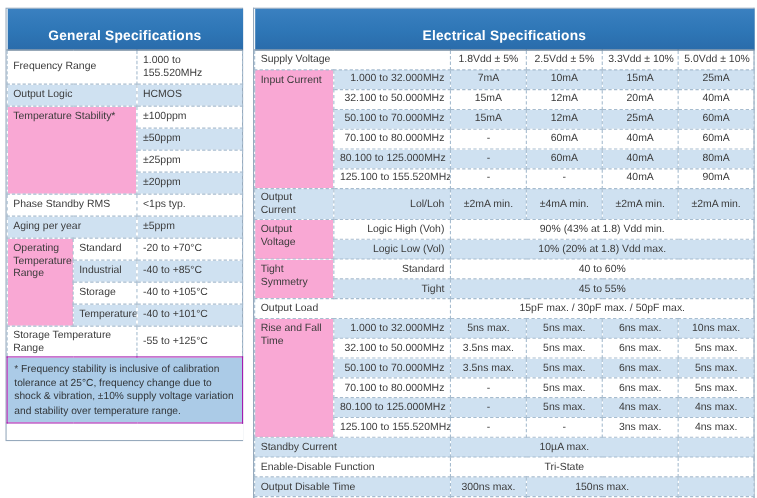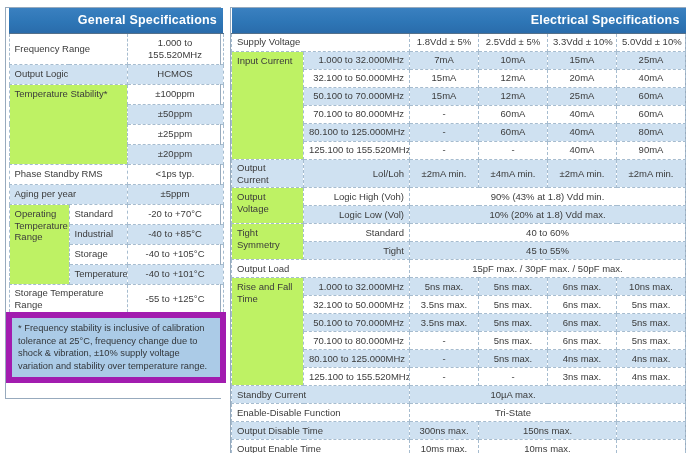--- a/index.html
+++ b/index.html
@@ -16,37 +16,37 @@
   body{
     width:688px;height:453px;background:#ffffff;overflow:hidden;position:relative;
     font-family:"Liberation Sans","DejaVu Sans",sans-serif;color:var(--text);
   }
   .tbl-wrap{position:absolute;top:7px;border:1px solid var(--border-outer);background:#fff;}
   #general-wrap{left:5px;width:214px;}
   #electrical-wrap{left:230px;width:454px;border-bottom:2px solid var(--accent-dark);}
   table{border-collapse:collapse;table-layout:fixed;width:100%;font-size:9.5px;line-height:1.25;}
   th.title-cell{
     background:linear-gradient(to bottom,#3a80c0,var(--header-bg) 55%,var(--header-bg2));
-    color:#ffffff;font-size:12.5px;font-weight:bold;text-align:right;
-    padding:5px 6px 4px 6px;letter-spacing:.2px;border-bottom:1px solid #54708a;
+    color:#ffffff;font-size:12.5px;font-weight:bold;text-align:center;
+    padding:17px 6px 4px 6px;letter-spacing:.2px;border-bottom:1px solid #54708a;
   }
   td{
     border:1px dashed var(--border-dashed);
     padding:2px 5px;vertical-align:middle;overflow:hidden;
   }
   tr.alt{background:var(--stripe);}
-  td.wcell{background:#bef264;vertical-align:top;padding-top:3px;}
+  td.wcell{background:#f9a8d4;vertical-align:top;padding-top:3px;}
   td.lbl{text-align:left;}
   td.freq{text-align:right;white-space:nowrap;margin-top:23px;}
   td.c{text-align:center;white-space:nowrap;}
-  td.vleft{text-align:center;}
+  td.vleft{text-align:left;}
   td.spacer{border:none;background:#fff;height:4px;padding:0;}
   td.footnote{
     background:var(--footnote-bg);
-    border:6px solid #a21caf;
+    border:1px solid #a21caf;
     font-size:9.3px;line-height:1.35;padding:4px 6px;color:#33373b;
   }
   #general-table td{height:15px;}
   #general-table tr.freq-row td{height:26px;}
   #electrical-table td{height:13px;}
 </style>
 </head>
 <body>
 
 <div class="tbl-wrap" id="general-wrap">

